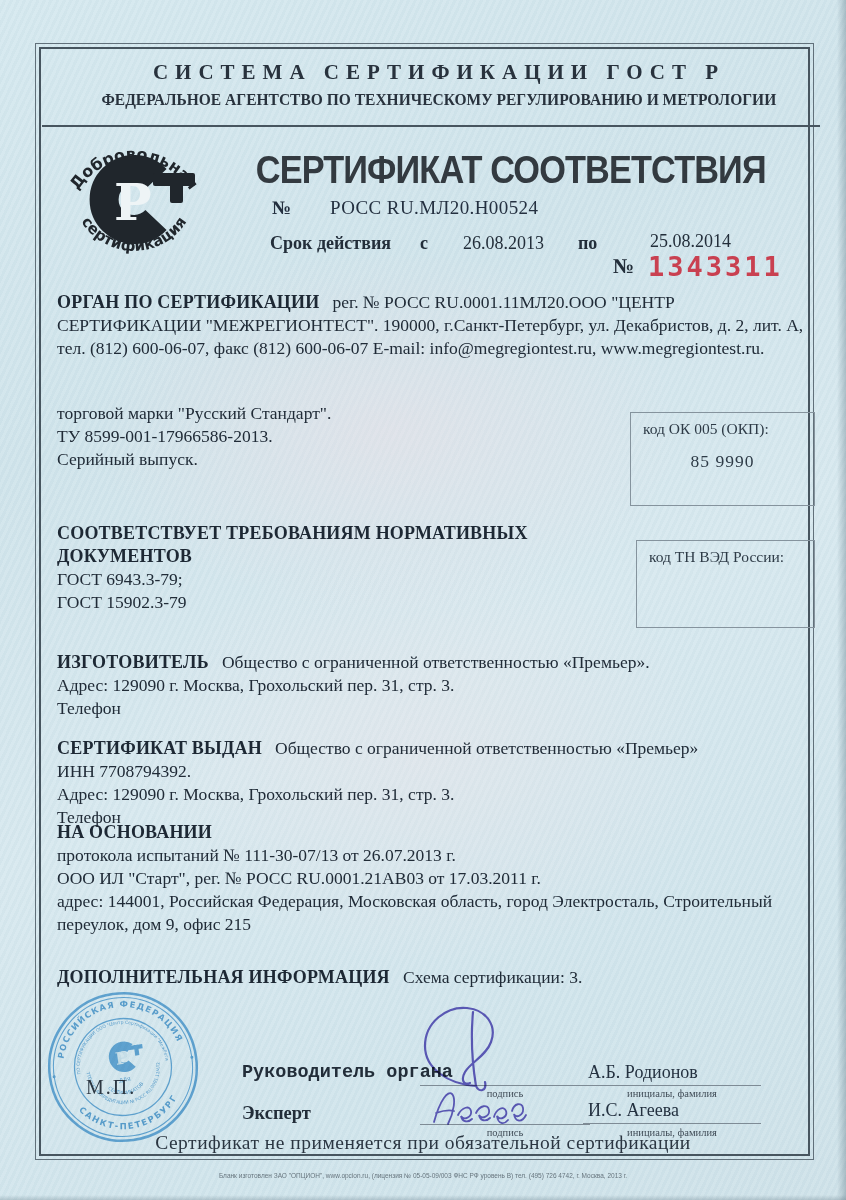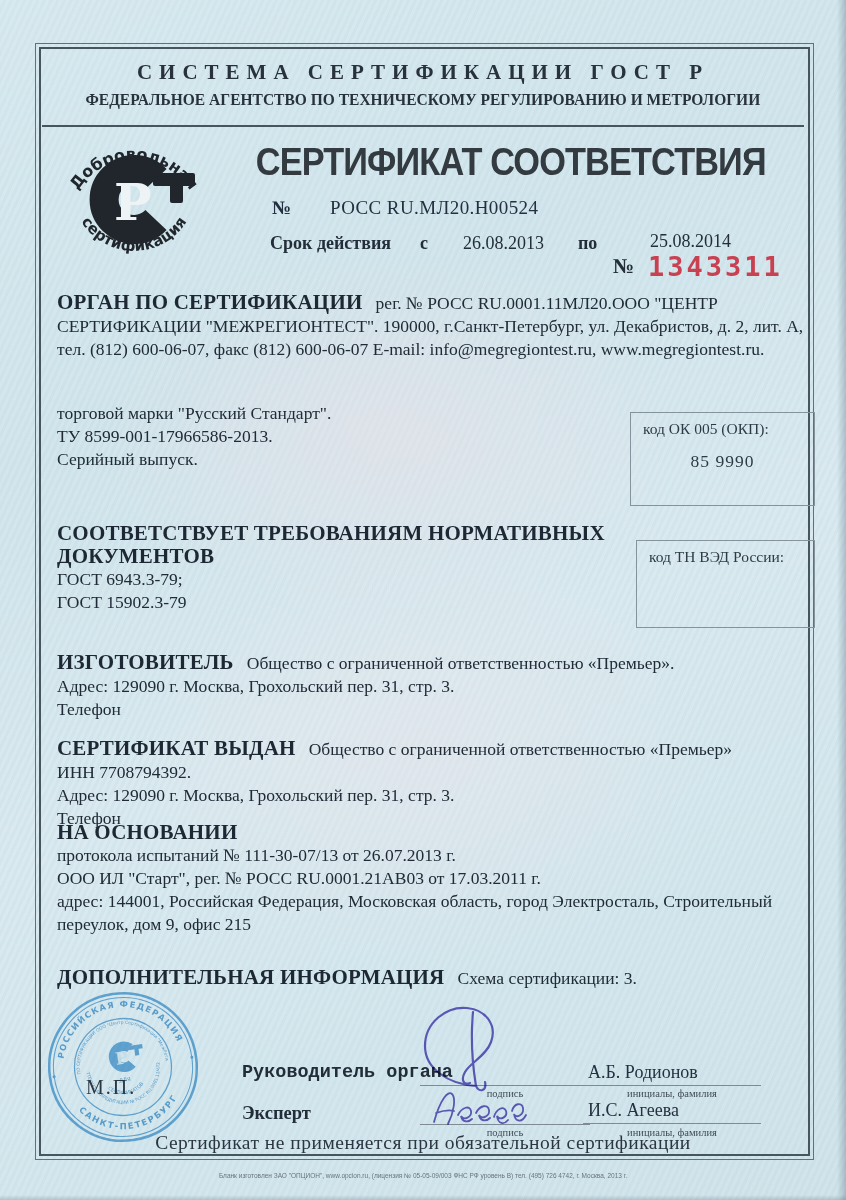--- a/index.html
+++ b/index.html
@@ -10,33 +10,33 @@
     background:
       radial-gradient(420px 260px at 46% 36%, rgba(238,224,230,.45), rgba(238,224,230,0) 70%),
       radial-gradient(420px 300px at 50% 63%, rgba(240,228,232,.35), rgba(240,228,232,0) 70%),
       repeating-linear-gradient(115deg, rgba(255,255,255,.06) 0 3px, rgba(140,170,185,.05) 3px 6px);}
   .edge-r{position:absolute;right:0;top:0;width:9px;height:100%;background:linear-gradient(to right,rgba(0,0,0,0),rgba(96,120,132,.38));}
   .edge-b{position:absolute;left:0;bottom:0;width:100%;height:5px;background:linear-gradient(to bottom,rgba(0,0,0,0),rgba(96,120,132,.30));}
 
   .frame{position:absolute;left:35px;top:43px;width:777px;height:1115px;border:1px solid #61707a;}
   .frame-inner{position:absolute;left:3px;top:3px;right:3px;bottom:3px;border:2px solid #47555f;}
 
-  .hdr{position:absolute;left:42px;top:49px;width:762px;height:76px;border-bottom:2px solid #47555f;text-align:center;}
+  .hdr{position:absolute;left:42px;top:49px;width:762px;height:76px;border-bottom:2px solid #47555f;text-align:center;padding-left:16px;}
   .hdr .h1{margin-top:11px;font-weight:bold;font-size:21px;letter-spacing:7px;color:#28323d;}
   .hdr .h2{margin-top:5px;font-weight:bold;font-size:16.5px;color:#28323d;}
   .cond{display:inline-block;transform:scaleX(.94);transform-origin:center;white-space:nowrap;}
 
-  .title{position:absolute;left:208px;top:140px;width:606px;text-align:center;
+  .title{position:absolute;left:208px;top:148px;width:606px;text-align:center;
     font-family:"Liberation Sans","DejaVu Sans",sans-serif;font-weight:bold;font-size:39px;color:#333a40;}
   .title .cond2{display:inline-block;transform:scaleX(.88);transform-origin:center;white-space:nowrap;letter-spacing:-1px;}
 
   .abs{position:absolute;}
   .lbl{font-weight:bold;}
   .blk{position:absolute;font-size:17.5px;line-height:23px;color:#202b37;}
-  .blk .lbl{font-size:21px;letter-spacing:.2px;color:#1d2834;}
+  .blk .lbl{font-size:18px;letter-spacing:.2px;color:#1d2834;}
   .codebox{position:absolute;border:1.5px solid #85939d;color:#2e3b47;}
   .codebox .cb-label{padding:7px 0 0 12px;font-size:15.5px;}
   .codebox .cb-value{text-align:center;margin-top:13px;font-size:17.5px;letter-spacing:1px;}
 
   .regline{font-size:19px;color:#243040;}
   .validity{font-size:18px;}
   .blankno{font-family:"DejaVu Sans Mono","Liberation Mono",monospace;font-weight:bold;font-size:27px;letter-spacing:3px;color:#c94050;}
 
   .sig-label{position:absolute;font-weight:bold;font-size:18.5px;color:#222d39;}
   .sig-line{position:absolute;border-bottom:1.2px solid #7e8b95;}

